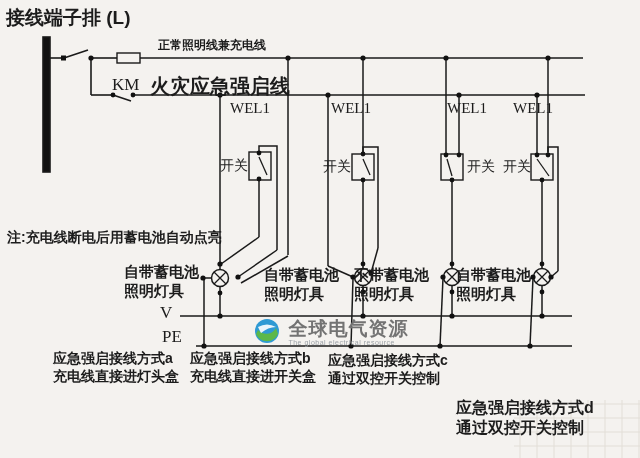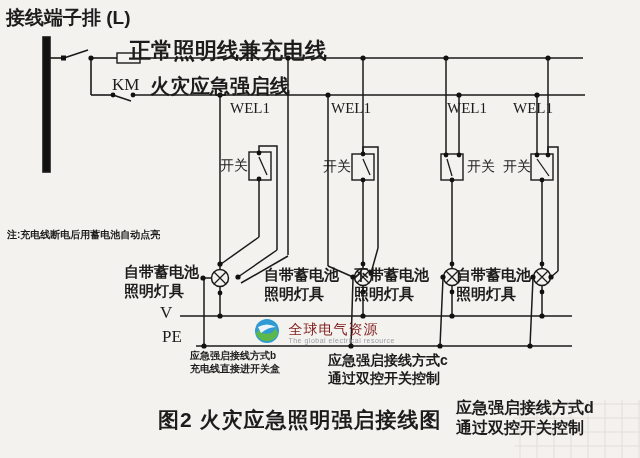--- a/index.html
+++ b/index.html
@@ -7,21 +7,21 @@
     position:relative;width:640px;height:458px;overflow:hidden;
     background:#f4f2ef;
     font-family:"Liberation Sans",sans-serif;
     color:#1c1c1c;
   }
   .lbl{position:absolute;white-space:nowrap;line-height:1.05;}
   .b{font-weight:700;}
   .serif{font-family:"Liberation Serif",serif;}
   .c2{line-height:1.25;}
   svg{position:absolute;left:0;top:0;}
-  .wm-name{color:#7f1d1d;font-weight:400;font-size:14px;letter-spacing:1px;}
+  .wm-name{color:#737373;font-weight:700;font-size:19px;letter-spacing:1px;}
   .wm-sub{color:#9aa0a6;font-size:7px;letter-spacing:.5px;}
 </style>
 </head>
 <body>
 
 <div class="screen">
 
   <svg width="640" height="458" viewBox="0 0 640 458">
 
     <g stroke="#e2ded7" stroke-width="1">
@@ -154,36 +154,36 @@
         <circle cx="533" cy="277" r="2.6"></circle>
         <circle cx="551" cy="277" r="2.6"></circle>
       <circle cx="542" cy="292" r="2.4"></circle>
         <circle cx="542" cy="316" r="2.6"></circle>
         <circle cx="530" cy="346" r="2.6"></circle>
     </g>
   </svg>
 
   <div class="lbl b" style="left:6px;top:8px;font-size:19px;">接线端子排 (L)</div>
 
-  <div class="lbl b" style="left:129px;top:39px;font-size:22px;">正常照明线兼充电线</div>
+  <div class="lbl b" style="left:158px;top:39px;font-size:12px;">正常照明线兼充电线</div>
 
   <div class="lbl serif" style="left:112px;top:76px;font-size:17px;">KM</div>
   <div class="lbl b" style="left:150px;top:76px;font-size:20px;">火灾应急强启线</div>
 
   <div class="lbl serif" style="left:230px;top:101px;font-size:15px;">WEL1</div>
   <div class="lbl serif" style="left:331px;top:101px;font-size:15px;">WEL1</div>
   <div class="lbl serif" style="left:447px;top:101px;font-size:15px;">WEL1</div>
   <div class="lbl serif" style="left:513px;top:101px;font-size:15px;">WEL1</div>
 
   <div class="lbl" style="left:220px;top:158px;font-size:14px;">开关</div>
   <div class="lbl" style="left:323px;top:159px;font-size:14px;">开关</div>
   <div class="lbl" style="left:467px;top:159px;font-size:14px;">开关</div>
   <div class="lbl" style="left:503px;top:159px;font-size:14px;">开关</div>
 
-  <div class="lbl b" style="left:7px;top:230px;font-size:10px;">注:充电线断电后用蓄电池自动点亮</div>
+  <div class="lbl b" style="left:7px;top:230px;font-size:14px;">注:充电线断电后用蓄电池自动点亮</div>
 
   <div class="lbl c2 b" style="left:124px;top:263px;width:82px;font-size:15px;">
     <div>自带蓄电池</div>
     <div>照明灯具</div>
   </div>
   <div class="lbl c2 b" style="left:264px;top:266px;width:82px;font-size:15px;">
     <div>自带蓄电池</div>
     <div>照明灯具</div>
   </div>
   <div class="lbl c2 b" style="left:354px;top:266px;width:82px;font-size:15px;">
@@ -205,28 +205,31 @@
         <path d="M2 16 A12 12 0 0 0 24 16 L22 10 A 11 11 0 0 1 4 12 Z" fill="#5cb84a"></path>
         <path d="M4 9 Q13 4 22 9 Q14 9 7 15 Z" fill="#ffffff" opacity="0.9"></path>
       </svg>
     </span>
     <span style="display:inline-block;vertical-align:middle;margin-left:4px;">
       <div class="wm-name">全球电气资源</div>
       <div class="wm-sub">The global electrical resource</div>
     </span>
   </div>
 
-  <div class="lbl c2 b" style="left:190px;top:350px;width:134px;font-size:10px;">
+  <div class="lbl c2 b" style="left:53px;top:350px;width:134px;font-size:14px;">
+    <div>应急强启接线方式a</div>
+    <div>充电线直接进灯头盒</div>
+  </div>
+  <div class="lbl c2 b" style="left:190px;top:350px;width:134px;font-size:14px;">
     <div>应急强启接线方式b</div>
     <div>充电线直接进开关盒</div>
   </div>
   <div class="lbl c2 b" style="left:328px;top:352px;width:126px;font-size:14px;">
     <div>应急强启接线方式c</div>
     <div>通过双控开关控制</div>
   </div>
   <div class="lbl c2 b" style="left:456px;top:355px;width:132px;font-size:16px;margin-top:43px;">
     <div>应急强启接线方式d</div>
     <div>通过双控开关控制</div>
   </div>
 
-  <div class="lbl b" style="left:158px;top:409px;font-size:21px;letter-spacing:1px;">图2  火灾应急照明强启接线图</div>
 
 </div>
 
 </body></html>

